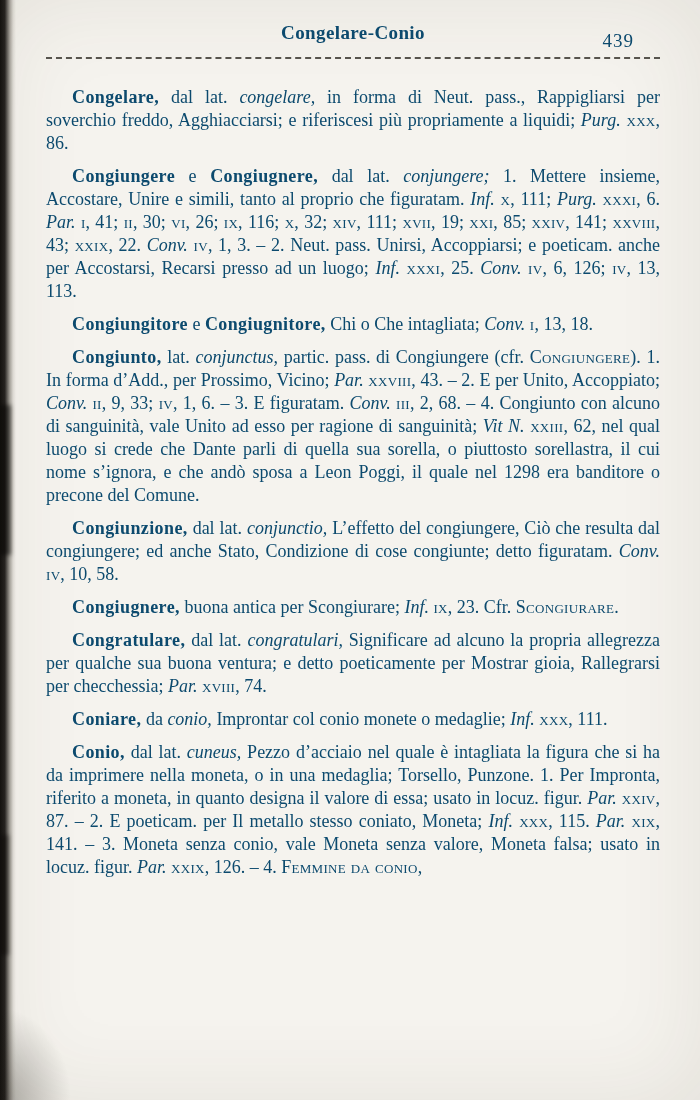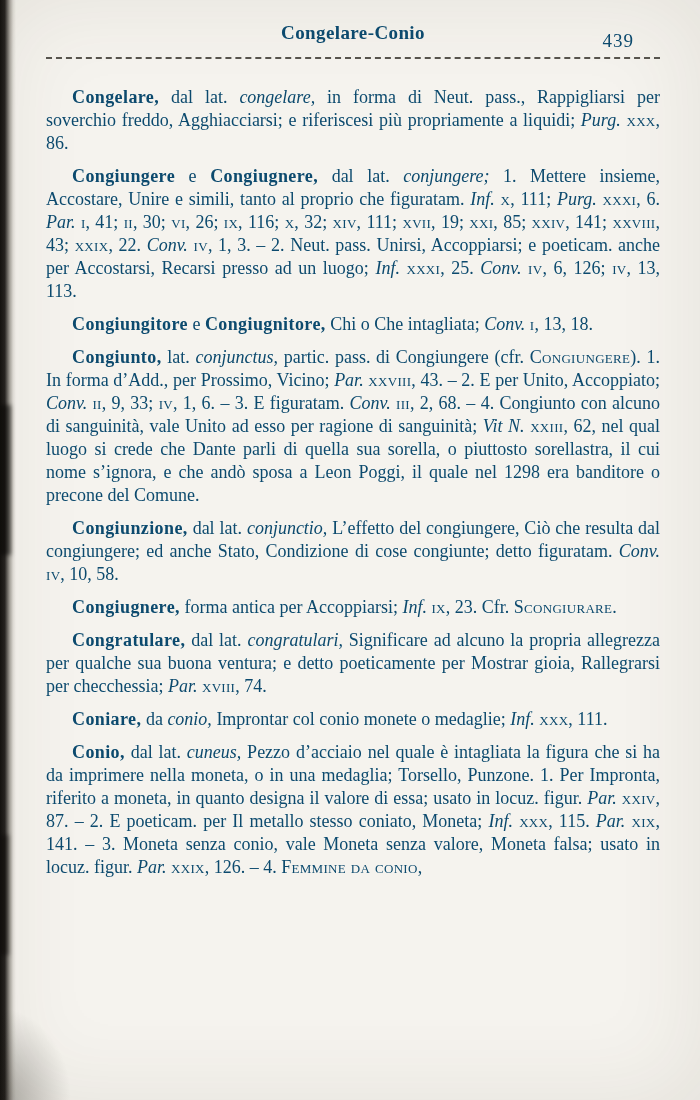--- a/index.html
+++ b/index.html
@@ -80,18 +80,18 @@
   </div>
 
   <div class="rule"></div>
 
   <div class="entries">
       <p class="entry"><span class="seg-b">Congelare,</span><span class="seg-n"> dal lat. </span><span class="seg-i">congelare,</span><span class="seg-n"> in forma di Neut. pass., Rappigliarsi per soverchio freddo, Agghiacciarsi; e riferiscesi più propriamente a liquidi; </span><span class="seg-i">Purg.</span><span class="seg-n"> </span><span class="seg-sc">xxx</span><span class="seg-n">, 86.</span></p>
       <p class="entry"><span class="seg-b">Congiungere</span><span class="seg-n"> e </span><span class="seg-b">Congiugnere,</span><span class="seg-n"> dal lat. </span><span class="seg-i">conjungere;</span><span class="seg-n"> 1. Mettere insieme, Accostare, Unire e simili, tanto al proprio che figuratam. </span><span class="seg-i">Inf.</span><span class="seg-n"> </span><span class="seg-sc">x</span><span class="seg-n">, 111; </span><span class="seg-i">Purg.</span><span class="seg-n"> </span><span class="seg-sc">xxxi</span><span class="seg-n">, 6. </span><span class="seg-i">Par.</span><span class="seg-n"> </span><span class="seg-sc">i</span><span class="seg-n">, 41; </span><span class="seg-sc">ii</span><span class="seg-n">, 30; </span><span class="seg-sc">vi</span><span class="seg-n">, 26; </span><span class="seg-sc">ix</span><span class="seg-n">, 116; </span><span class="seg-sc">x</span><span class="seg-n">, 32; </span><span class="seg-sc">xiv</span><span class="seg-n">, 111; </span><span class="seg-sc">xvii</span><span class="seg-n">, 19; </span><span class="seg-sc">xxi</span><span class="seg-n">, 85; </span><span class="seg-sc">xxiv</span><span class="seg-n">, 141; </span><span class="seg-sc">xxviii</span><span class="seg-n">, 43; </span><span class="seg-sc">xxix</span><span class="seg-n">, 22. </span><span class="seg-i">Conv.</span><span class="seg-n"> </span><span class="seg-sc">iv</span><span class="seg-n">, 1, 3. – 2. Neut. pass. Unirsi, Accoppiarsi; e poeticam. anche per Accostarsi, Recarsi presso ad un luogo; </span><span class="seg-i">Inf.</span><span class="seg-n"> </span><span class="seg-sc">xxxi</span><span class="seg-n">, 25. </span><span class="seg-i">Conv.</span><span class="seg-n"> </span><span class="seg-sc">iv</span><span class="seg-n">, 6, 126; </span><span class="seg-sc">iv</span><span class="seg-n">, 13, 113.</span></p>
       <p class="entry"><span class="seg-b">Congiungitore</span><span class="seg-n"> e </span><span class="seg-b">Congiugnitore,</span><span class="seg-n"> Chi o Che intagliata; </span><span class="seg-i">Conv.</span><span class="seg-n"> </span><span class="seg-sc">i</span><span class="seg-n">, 13, 18.</span></p>
       <p class="entry"><span class="seg-b">Congiunto,</span><span class="seg-n"> lat. </span><span class="seg-i">conjunctus,</span><span class="seg-n"> partic. pass. di Congiungere (cfr. </span><span class="seg-sc">Congiungere</span><span class="seg-n">). 1. In forma d’Add., per Prossimo, Vicino; </span><span class="seg-i">Par.</span><span class="seg-n"> </span><span class="seg-sc">xxviii</span><span class="seg-n">, 43. – 2. E per Unito, Accoppiato; </span><span class="seg-i">Conv.</span><span class="seg-n"> </span><span class="seg-sc">ii</span><span class="seg-n">, 9, 33; </span><span class="seg-sc">iv</span><span class="seg-n">, 1, 6. – 3. E figuratam. </span><span class="seg-i">Conv.</span><span class="seg-n"> </span><span class="seg-sc">iii</span><span class="seg-n">, 2, 68. – 4. Congiunto con alcuno di sanguinità, vale Unito ad esso per ragione di sanguinità; </span><span class="seg-i">Vit N.</span><span class="seg-n"> </span><span class="seg-sc">xxiii</span><span class="seg-n">, 62, nel qual luogo si crede che Dante parli di quella sua sorella, o piuttosto sorellastra, il cui nome s’ignora, e che andò sposa a Leon Poggi, il quale nel 1298 era banditore o precone del Comune.</span></p>
       <p class="entry"><span class="seg-b">Congiunzione,</span><span class="seg-n"> dal lat. </span><span class="seg-i">conjunctio,</span><span class="seg-n"> L’effetto del congiungere, Ciò che resulta dal congiungere; ed anche Stato, Condizione di cose congiunte; detto figuratam. </span><span class="seg-i">Conv.</span><span class="seg-n"> </span><span class="seg-sc">iv</span><span class="seg-n">, 10, 58.</span></p>
-      <p class="entry"><span class="seg-b">Congiugnere,</span><span class="seg-n"> forma antica per Accoppiarsi; </span><span class="seg-i">Inf.</span><span class="seg-n"> </span><span class="seg-sc">ix</span><span class="seg-n">, 23. Cfr. </span><span class="seg-sc">Scongiurare</span><span class="seg-n">.</span></p>
+      <p class="entry"><span class="seg-b">Congiugnere,</span><span class="seg-n"> buona antica per Scongiurare; </span><span class="seg-i">Inf.</span><span class="seg-n"> </span><span class="seg-sc">ix</span><span class="seg-n">, 23. Cfr. </span><span class="seg-sc">Scongiurare</span><span class="seg-n">.</span></p>
       <p class="entry"><span class="seg-b">Congratulare,</span><span class="seg-n"> dal lat. </span><span class="seg-i">congratulari,</span><span class="seg-n"> Significare ad alcuno la propria allegrezza per qualche sua buona ventura; e detto poeticamente per Mostrar gioia, Rallegrarsi per checchessia; </span><span class="seg-i">Par.</span><span class="seg-n"> </span><span class="seg-sc">xviii</span><span class="seg-n">, 74.</span></p>
       <p class="entry"><span class="seg-b">Coniare,</span><span class="seg-n"> da </span><span class="seg-i">conio,</span><span class="seg-n"> Improntar col conio monete o medaglie; </span><span class="seg-i">Inf.</span><span class="seg-n"> </span><span class="seg-sc">xxx</span><span class="seg-n">, 111.</span></p>
       <p class="entry"><span class="seg-b">Conio,</span><span class="seg-n"> dal lat. </span><span class="seg-i">cuneus,</span><span class="seg-n"> Pezzo d’acciaio nel quale è intagliata la figura che si ha da imprimere nella moneta, o in una medaglia; Torsello, Punzone. 1. Per Impronta, riferito a moneta, in quanto designa il valore di essa; usato in locuz. figur. </span><span class="seg-i">Par.</span><span class="seg-n"> </span><span class="seg-sc">xxiv</span><span class="seg-n">, 87. – 2. E poeticam. per Il metallo stesso coniato, Moneta; </span><span class="seg-i">Inf.</span><span class="seg-n"> </span><span class="seg-sc">xxx</span><span class="seg-n">, 115. </span><span class="seg-i">Par.</span><span class="seg-n"> </span><span class="seg-sc">xix</span><span class="seg-n">, 141. – 3. Moneta senza conio, vale Moneta senza valore, Moneta falsa; usato in locuz. figur. </span><span class="seg-i">Par.</span><span class="seg-n"> </span><span class="seg-sc">xxix</span><span class="seg-n">, 126. – 4. </span><span class="seg-sc">Femmine da conio</span><span class="seg-n">,</span></p>
     </div>
 </div>
 
 </body></html>

